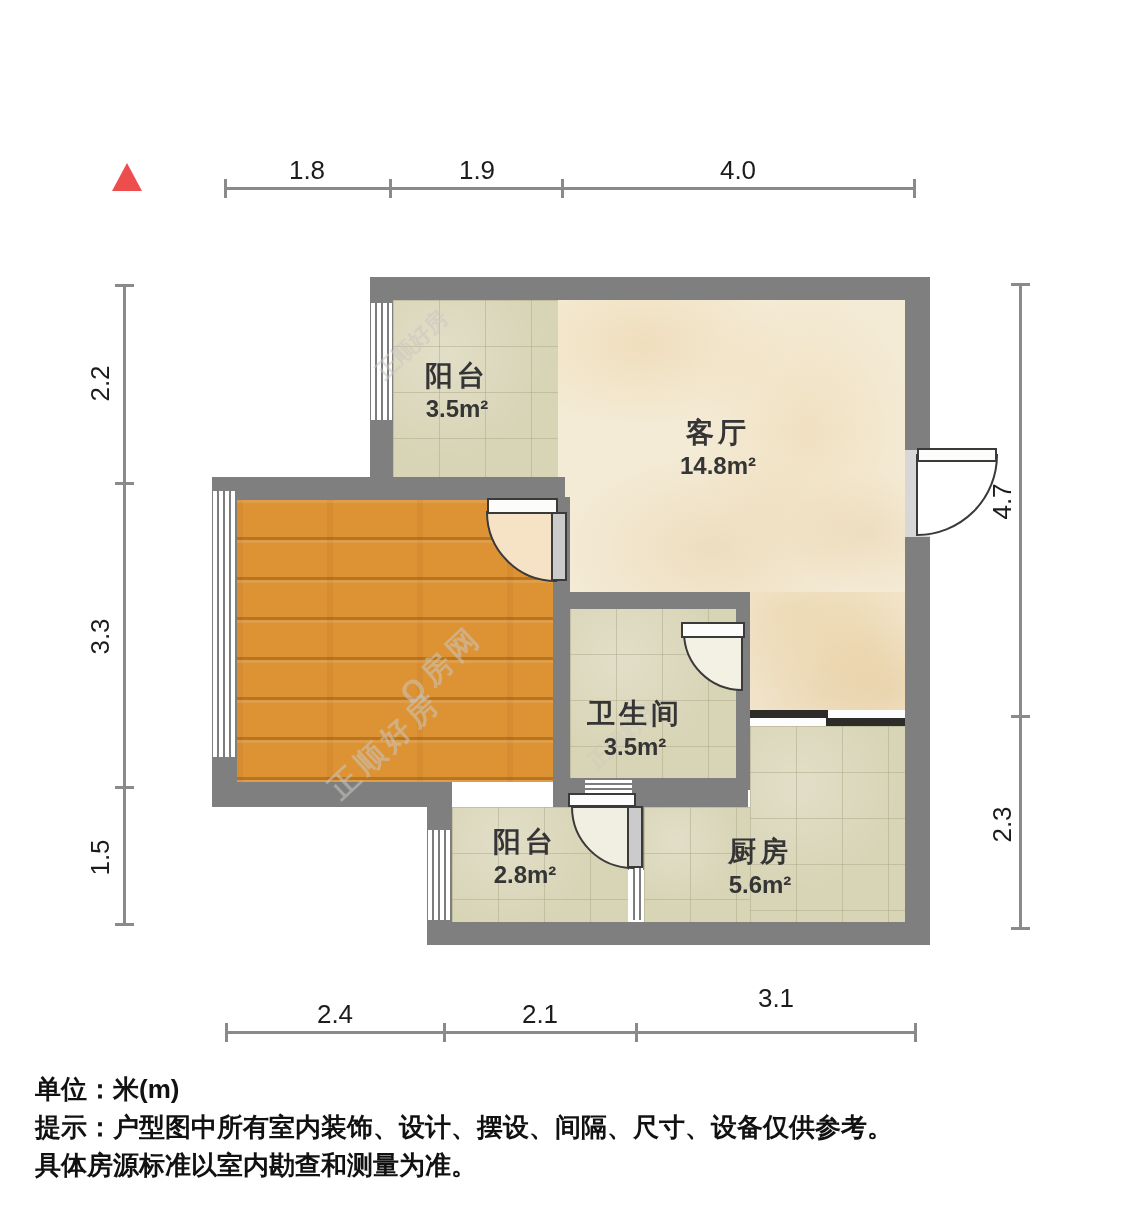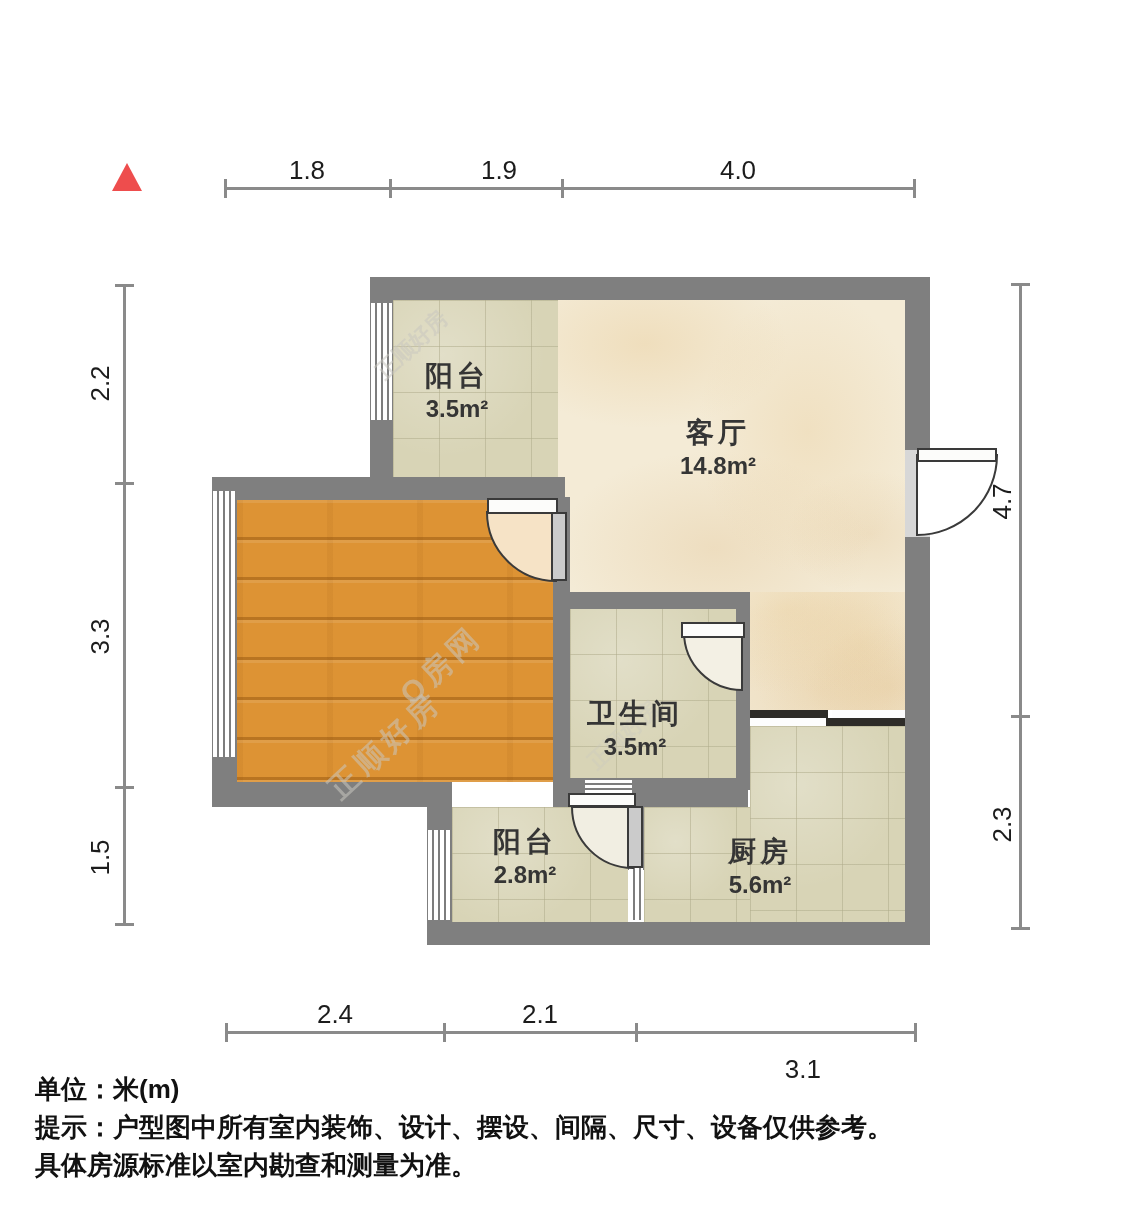--- a/index.html
+++ b/index.html
@@ -131,31 +131,31 @@
     <div class="room-name">阳台</div>
     <div class="room-area">2.8m²</div>
   </div>
 
   <div class="dim-line" style="left:225px;top:187px;width:691px;height:3px;"></div>
   <div class="dim-line" style="left:224px;top:179px;width:3px;height:19px;"></div>
   <div class="dim-line" style="left:389px;top:179px;width:3px;height:19px;"></div>
   <div class="dim-line" style="left:561px;top:179px;width:3px;height:19px;"></div>
   <div class="dim-line" style="left:913px;top:179px;width:3px;height:19px;"></div>
   <div class="dim-label" style="left:262px;top:155px;">1.8</div>
-  <div class="dim-label" style="left:454px;top:155px;">1.9</div>
+  <div class="dim-label" style="left:432px;top:155px;">1.9</div>
   <div class="dim-label" style="left:693px;top:155px;">4.0</div>
 
   <div class="dim-line" style="left:226px;top:1031px;width:690px;height:3px;"></div>
   <div class="dim-line" style="left:225px;top:1023px;width:3px;height:19px;"></div>
   <div class="dim-line" style="left:443px;top:1023px;width:3px;height:19px;"></div>
   <div class="dim-line" style="left:635px;top:1023px;width:3px;height:19px;"></div>
   <div class="dim-line" style="left:914px;top:1023px;width:3px;height:19px;"></div>
   <div class="dim-label" style="left:290px;top:999px;">2.4</div>
   <div class="dim-label" style="left:495px;top:999px;">2.1</div>
-  <div class="dim-label" style="left:731px;top:1054px;text-align:right;">3.1</div>
+  <div class="dim-label" style="left:731px;top:983px;">3.1</div>
 
   <div class="dim-line" style="left:123px;top:285px;width:3px;height:640px;"></div>
   <div class="dim-line" style="left:115px;top:284px;width:19px;height:3px;"></div>
   <div class="dim-line" style="left:115px;top:482px;width:19px;height:3px;"></div>
   <div class="dim-line" style="left:115px;top:786px;width:19px;height:3px;"></div>
   <div class="dim-line" style="left:115px;top:923px;width:19px;height:3px;"></div>
   <div class="dim-label dim-label-rot" style="left:55px;top:368px;">2.2</div>
   <div class="dim-label dim-label-rot" style="left:55px;top:621px;">3.3</div>
   <div class="dim-label dim-label-rot" style="left:55px;top:842px;">1.5</div>
 

